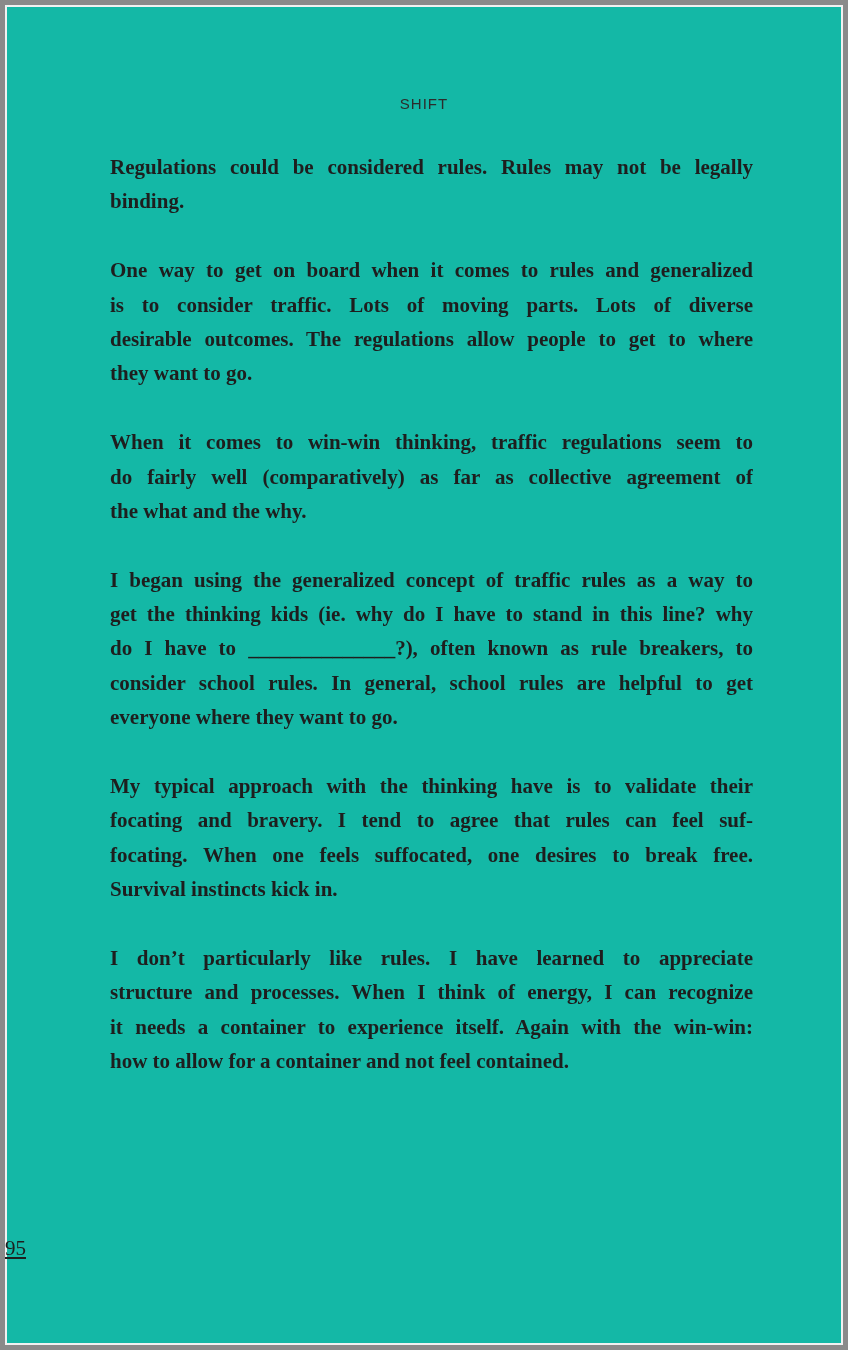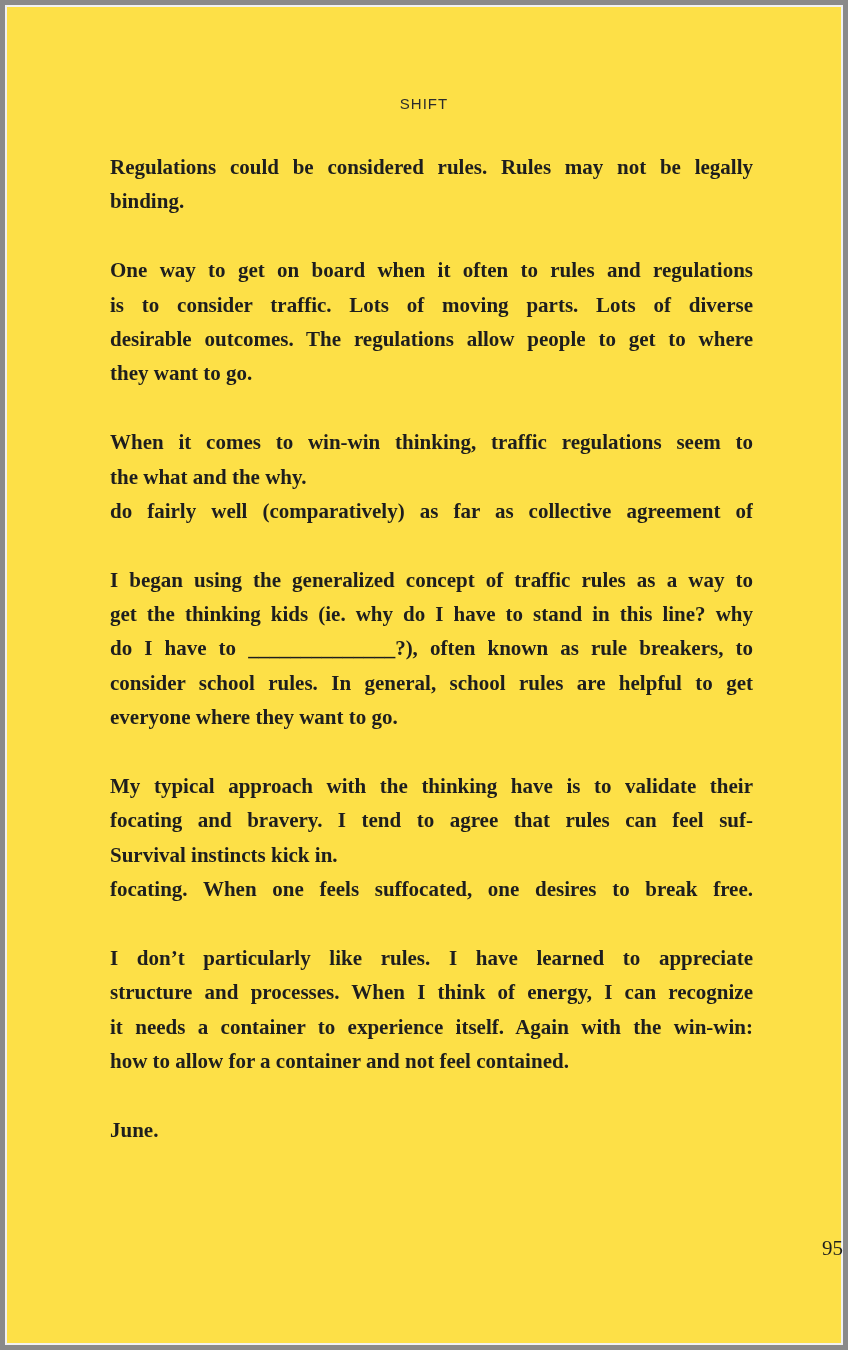--- a/index.html
+++ b/index.html
@@ -18,21 +18,21 @@
     width: 848px;
     height: 1350px;
     background: #8a8a8a; 
   }
   .page {
     position: absolute;
     left: 5px;
     top: 5px;
     right: 5px;
     bottom: 5px;
-    background: #fde047;
+    background: #14b8a6;
     box-shadow: inset 0 0 0 2px #f1f1f1;
   }
   .running-header {
     position: absolute;
     top: 88px;
     left: 0;
     right: 0;
     text-align: center;
     font-family: "Liberation Sans", "DejaVu Sans", sans-serif;
     font-size: 15px;
@@ -61,79 +61,77 @@
     white-space: nowrap;
   }
   .line.last {
     text-align-last: left;
   }
   .page-number {
     position: absolute;
     top: 1228px;
     left: 0;
     right: 0;
-    text-align: right;
+    text-align: left;
     font-size: 21px;
     line-height: 30px;
     color: #1e1e1e;
+    text-decoration: underline;
   }
 </style>
 </head>
 <body>
 
 <div class="screen">
   <div class="page">
 
     <div class="running-header">SHIFT</div>
 
     <div class="content">
 
       <div class="para">
         <div class="line">Regulations could be considered rules. Rules may not be legally</div>
         <div class="line last">binding.</div>
       </div>
 
       <div class="para">
-        <div class="line">One way to get on board when it often to rules and regulations</div>
+        <div class="line">One way to get on board when it comes to rules and generalized</div>
         <div class="line">is to consider traffic. Lots of moving parts. Lots of diverse</div>
         <div class="line">desirable outcomes. The regulations allow people to get to where</div>
         <div class="line last">they want to go.</div>
       </div>
 
       <div class="para">
         <div class="line">When it comes to win-win thinking, traffic regulations seem to</div>
+        <div class="line">do fairly well (comparatively) as far as collective agreement of</div>
         <div class="line last">the what and the why.</div>
-        <div class="line">do fairly well (comparatively) as far as collective agreement of</div>
       </div>
 
       <div class="para">
         <div class="line">I began using the generalized concept of traffic rules as a way to</div>
         <div class="line">get the thinking kids (ie. why do I have to stand in this line? why</div>
         <div class="line">do I have to ______________?), often known as rule breakers, to</div>
         <div class="line">consider school rules. In general, school rules are helpful to get</div>
         <div class="line last">everyone where they want to go.</div>
       </div>
 
       <div class="para">
         <div class="line">My typical approach with the thinking have is to validate their</div>
         <div class="line">focating and bravery. I tend to agree that rules can feel suf-</div>
+        <div class="line">focating. When one feels suffocated, one desires to break free.</div>
         <div class="line last">Survival instincts kick in.</div>
-        <div class="line">focating. When one feels suffocated, one desires to break free.</div>
       </div>
 
       <div class="para">
         <div class="line">I don’t particularly like rules. I have learned to appreciate</div>
         <div class="line">structure and processes. When I think of energy, I can recognize</div>
         <div class="line">it needs a container to experience itself. Again with the win-win:</div>
         <div class="line last">how to allow for a container and not feel contained.</div>
       </div>
 
-      <div class="para">
-        <div class="line last">June.</div>
-      </div>
 
 
     </div>
 
     <div class="page-number">95</div>
 
   </div>
 </div>
 
 </body></html>

